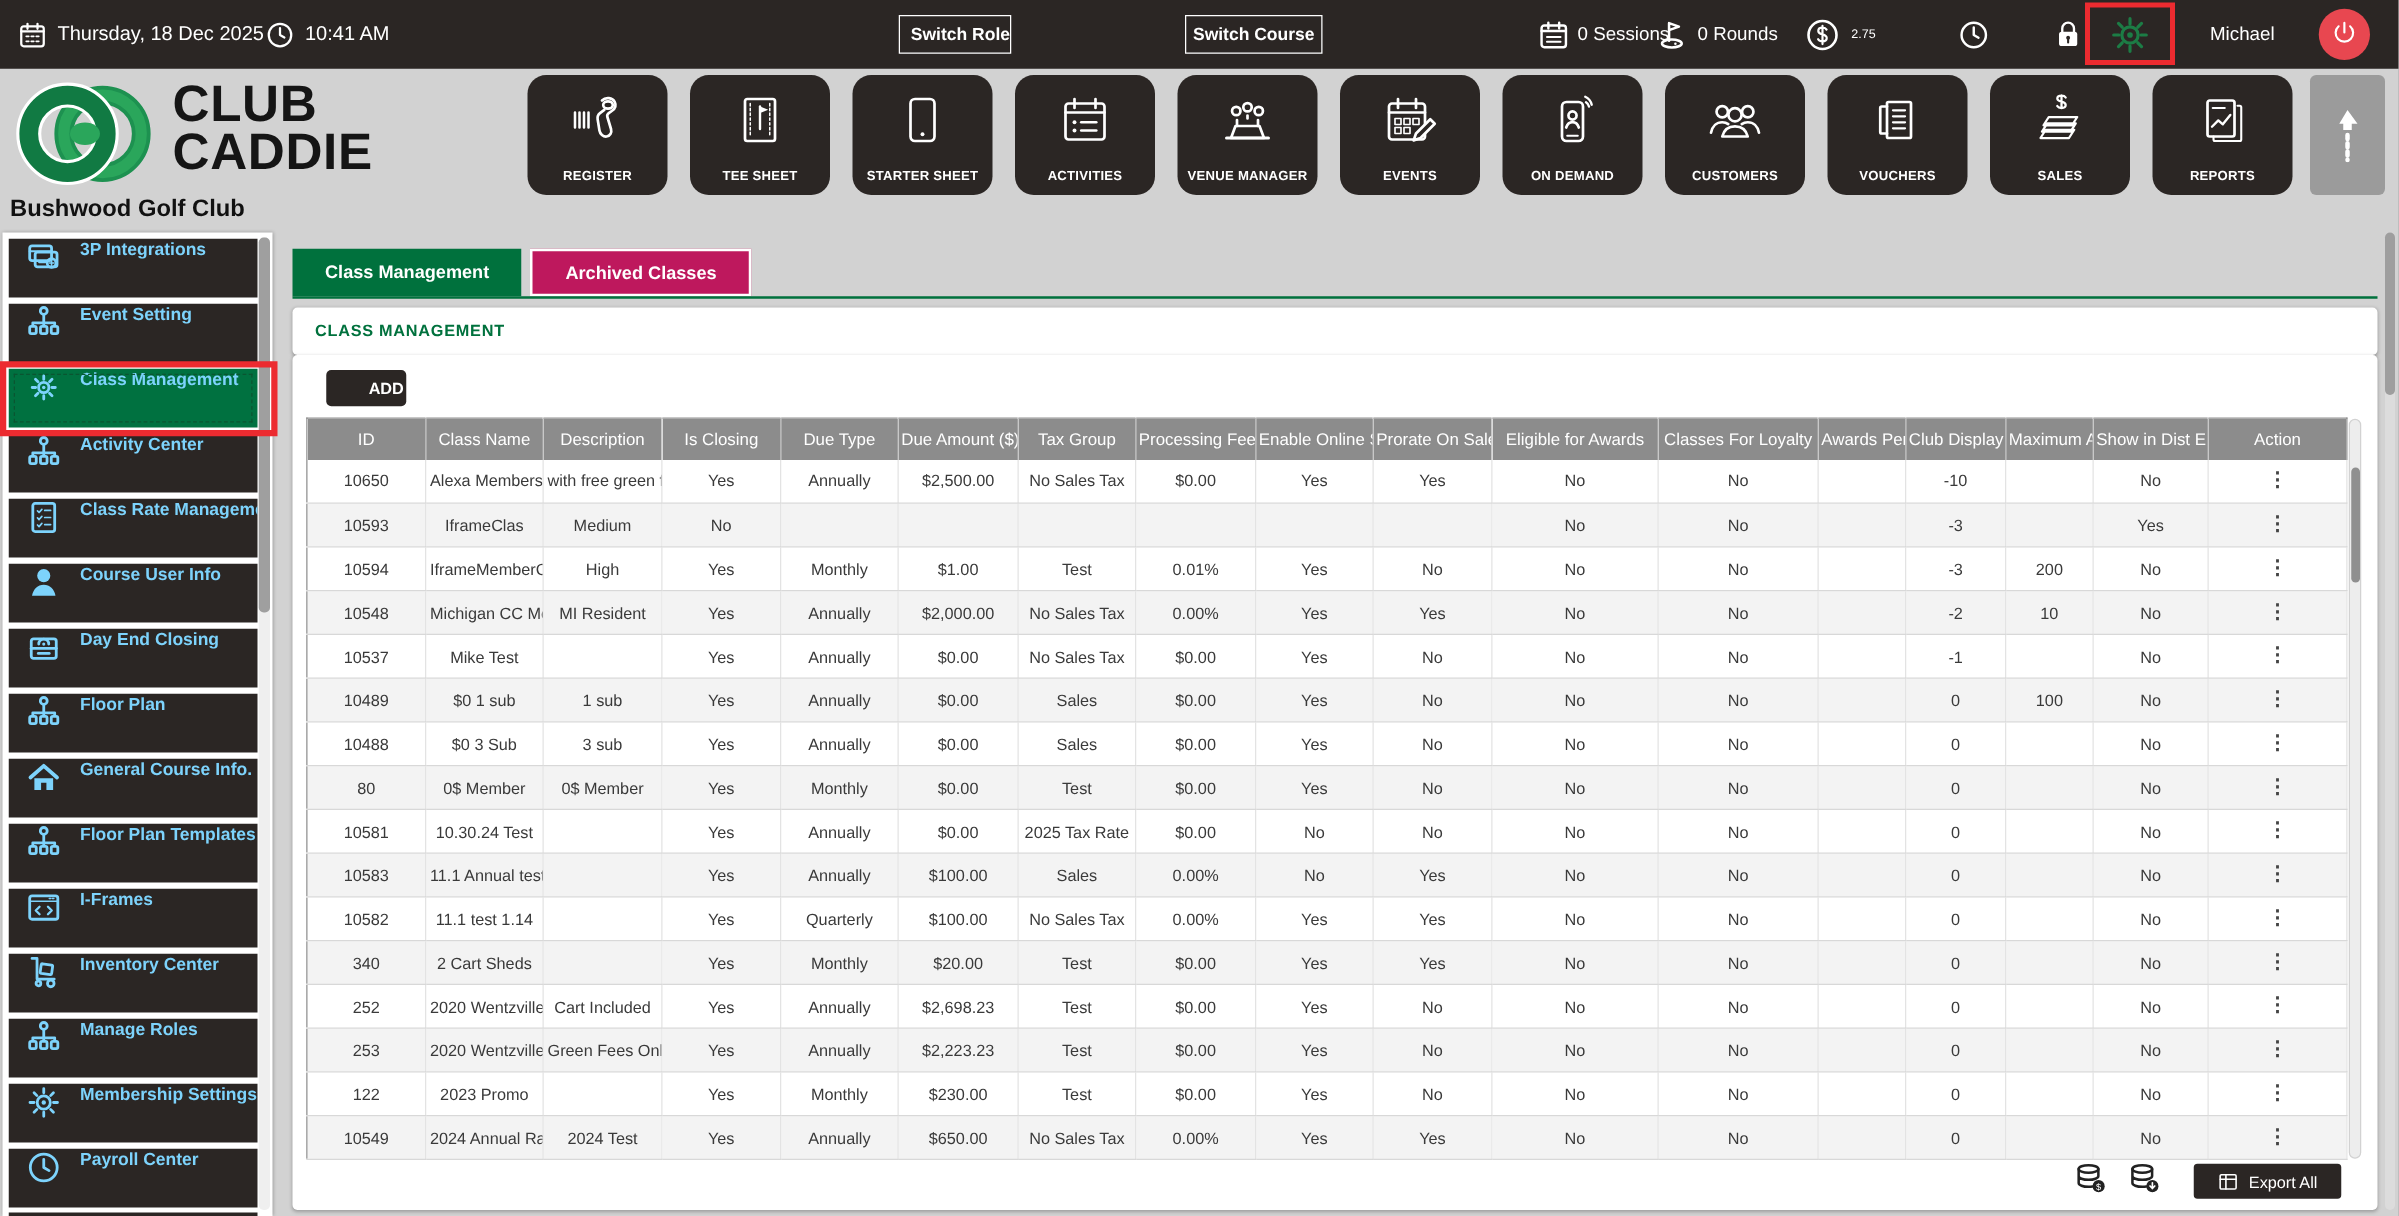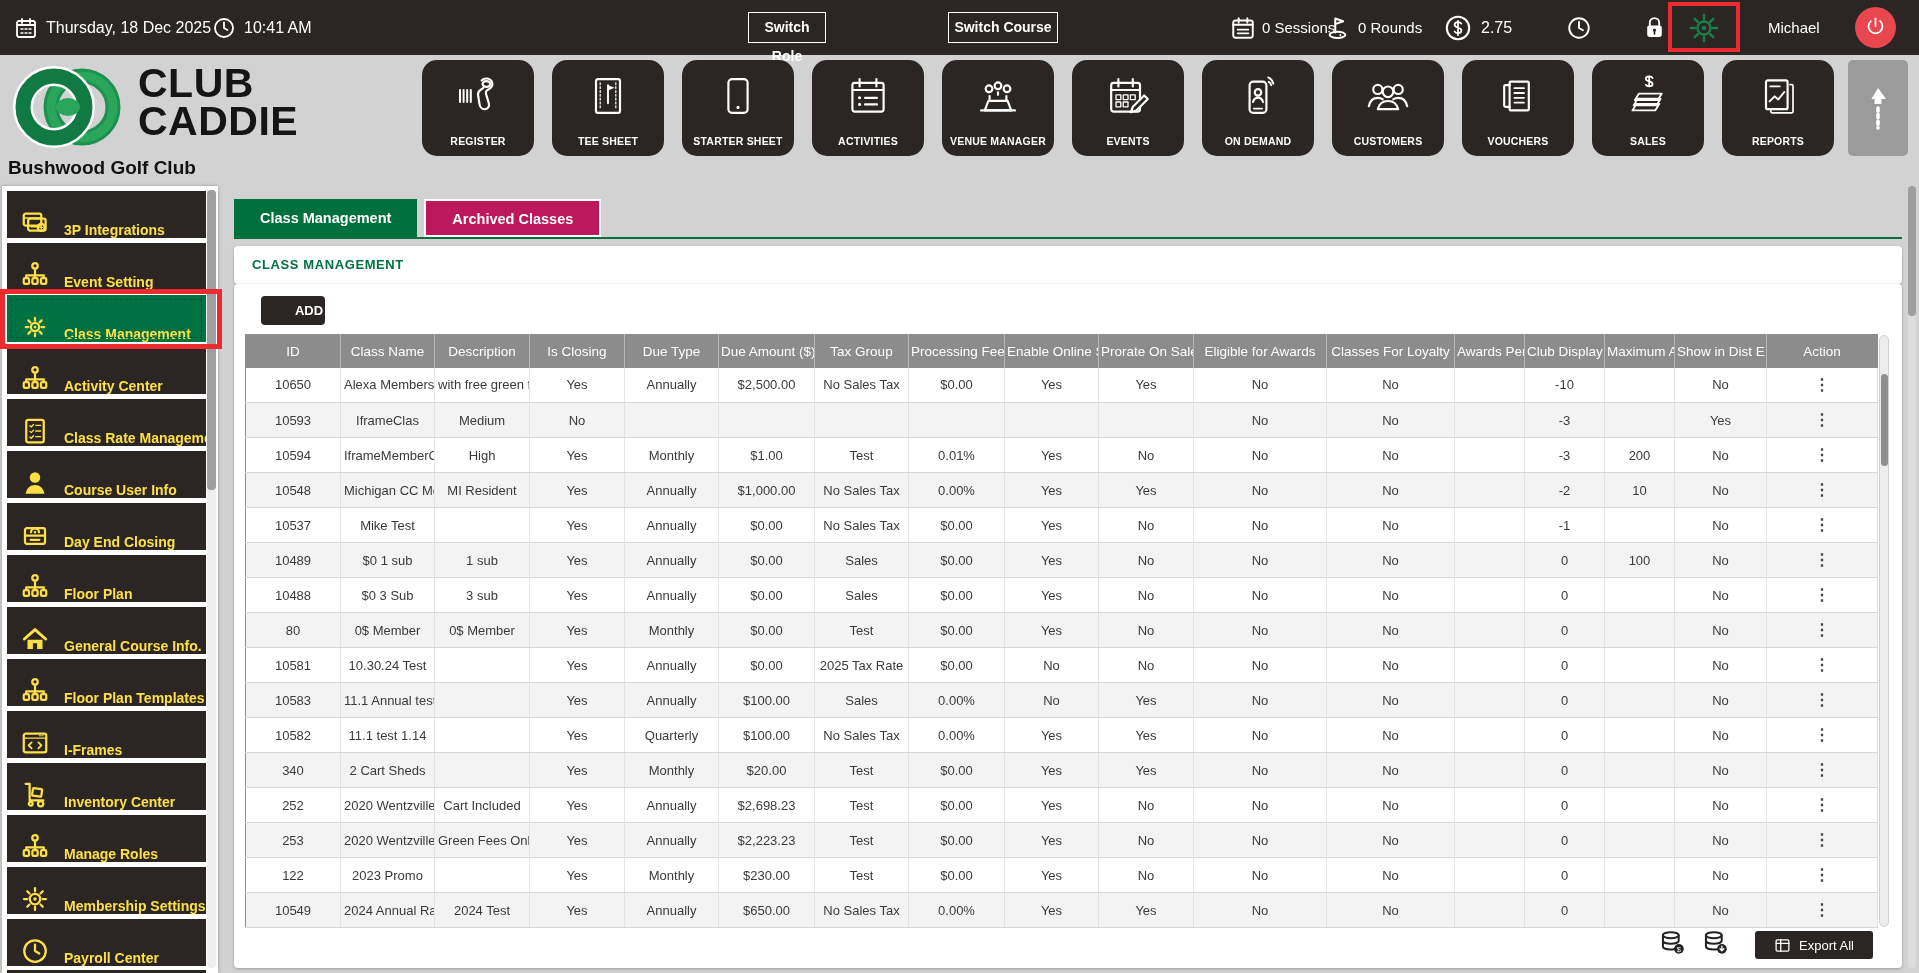--- a/index.html
+++ b/index.html
@@ -40,21 +40,21 @@
     font-size:10.5px; font-weight:bold; letter-spacing:0.2px; white-space:nowrap; overflow:hidden; }
   .arrow-tile { position:absolute; left:1848px; top:60px; width:60px; height:96px;
     background:#9b9b9b; border-radius:5px; color:#fff; cursor:pointer; }
   .arrow-tile .icon { position:absolute; left:14px; top:26px; width:32px; height:44px; }
 
   
   .sidebar { position:absolute; left:2px; top:186px; width:216px; height:787px;
     background:#fff; box-shadow:0 0 3px rgba(0,0,0,.3); }
   .sidebar-items { position:absolute; left:5px; top:5px; width:199px; }
   .side-item { position:relative; width:199px; height:47px; margin-bottom:5px;
-    background:#2b2624; color:#fde047; display:flex; align-items:flex-end; cursor:pointer; }
+    background:#2b2624; color:#7dd3fc; display:flex; align-items:flex-start; cursor:pointer; }
   .side-item.active { background:#007140; outline:1px dashed #0a5531; outline-offset:-5px; }
   .side-icon { width:30px; height:30px; margin-left:13px; flex:none; }
   .side-label { margin-left:14px; font-size:14px; font-weight:600; white-space:nowrap; overflow:hidden; }
   .side-scroll { position:absolute; right:2px; top:4px; width:9px; height:778px;
     background:#efefef; border-radius:4px; }
   .side-scroll .thumb { position:absolute; left:0; top:0; width:9px; height:300px;
     background:#9f9f9f; border-radius:4px; }
   .side-partial { position:absolute; left:5px; bottom:0; width:199px; height:3px; background:#2b2624; }
   .side-hl { position:absolute; left:0; top:289px; width:222px; height:60px;
     border:5px solid #ec2b30; pointer-events:none; z-index:5; }
@@ -122,21 +122,21 @@
     </span>
     <span class="tb-text" style="left:46px;">Thursday, 18 Dec 2025</span>
     <span class="tb-icon icon" style="left:212px;">
       <svg viewBox="0 0 24 24">
           <circle cx="12" cy="12" r="9"></circle>
           <path d="M12 6.5V12l3.5 2"></path>
         </svg>
     </span>
     <span class="tb-text" style="left:244px;">10:41 AM</span>
 
-    <button class="tb-btn" style="left:748px; width:78px;">Switch Role</button>
+    <button class="tb-btn" style="left:719px; width:90px;text-align:right;">Switch Role</button>
     <button class="tb-btn" style="left:948px; width:110px;">Switch Course</button>
 
     <span class="tb-icon icon" style="left:1230px; width:26px; height:26px; top:15px;">
       <svg viewBox="0 0 24 24">
           <rect x="3" y="5" width="18" height="16" rx="2"></rect>
           <path d="M8 3v4M16 3v4M3 9h18"></path>
           <path d="M7 13.5h10M7 17h10" stroke-width="1.5"></path>
         </svg>
     </span>
     <span class="tb-text" style="left:1262px; font-size:15px;">0 Sessions</span>
@@ -149,21 +149,21 @@
         </svg>
     </span>
     <span class="tb-text" style="left:1358px; font-size:15px;">0 Rounds</span>
 
     <span class="tb-icon icon" style="left:1444px; width:28px; height:28px; top:14px;">
       <svg viewBox="0 0 24 24">
           <circle cx="12" cy="12" r="9.6"></circle>
           <path d="M12 5.8v12.4M14.8 8.3c-.5-.9-1.5-1.4-2.8-1.4-1.7 0-2.9.9-2.9 2.3 0 3.1 5.8 1.7 5.8 4.9 0 1.4-1.2 2.3-2.9 2.3-1.4 0-2.4-.5-3-1.5" stroke-width="1.5"></path>
         </svg>
     </span>
-    <span class="tb-text" style="left:1481px; font-size:16px;">2.75</span>
+    <span class="tb-text" style="left:1481px; font-size:10px;">2.75</span>
 
     <span class="tb-icon icon" style="left:1566px; width:26px; height:26px; top:15px;">
       <svg viewBox="0 0 24 24">
           <circle cx="12" cy="12" r="9"></circle>
           <path d="M12 6.5V12l3.5 2"></path>
         </svg>
     </span>
     <span class="tb-icon icon" style="left:1642px; width:25px; height:25px; top:15px;">
       <svg viewBox="0 0 24 24">
           <path d="M7.5 10V7.5a4.5 4.5 0 0 1 9 0V10"></path>
@@ -625,21 +625,21 @@
               <td>200</td>
               <td>No</td>
               <td><span class="kebab">⋮</span></td>
             </tr>
             <tr>
               <td>10548</td>
               <td>Michigan CC Mem</td>
               <td>MI Resident</td>
               <td>Yes</td>
               <td>Annually</td>
-              <td>$1,000.00</td>
+              <td>$2,000.00</td>
               <td>No Sales Tax</td>
               <td>0.00%</td>
               <td>Yes</td>
               <td>Yes</td>
               <td>No</td>
               <td>No</td>
               <td></td>
               <td>-2</td>
               <td>10</td>
               <td>No</td>

